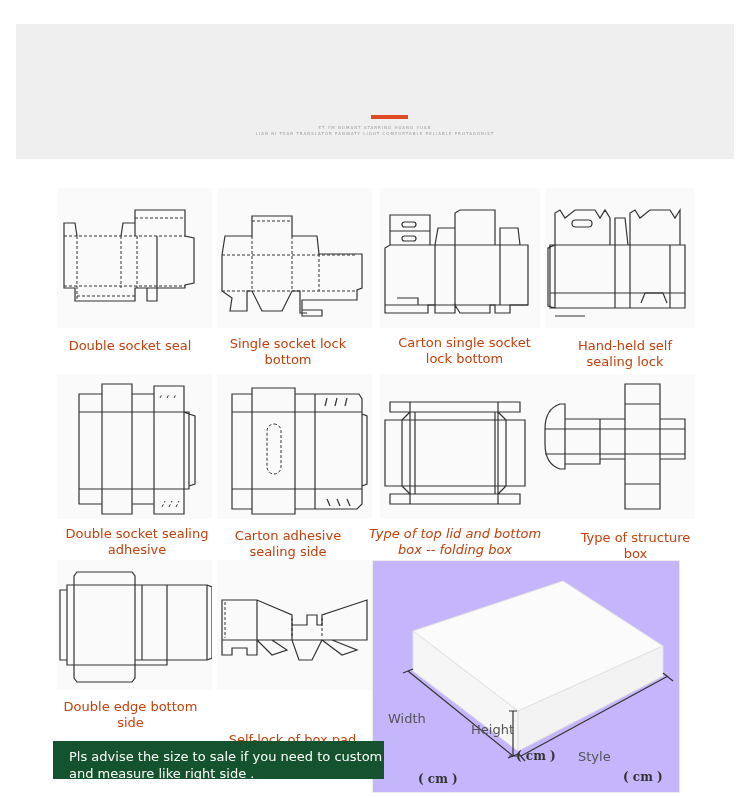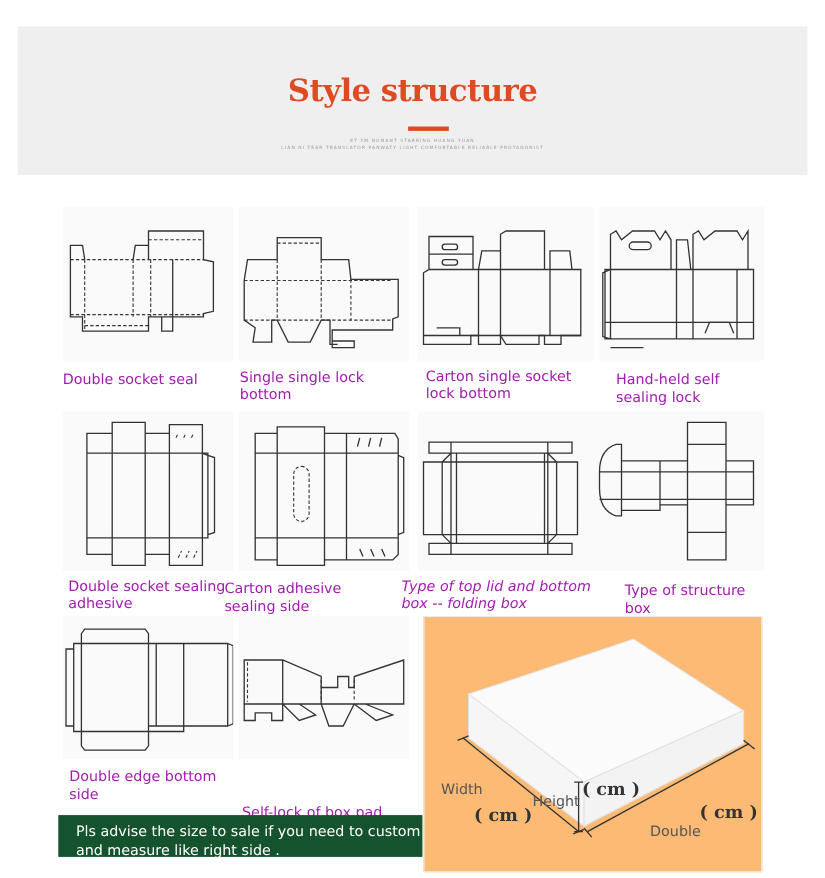--- a/index.html
+++ b/index.html
@@ -23,64 +23,63 @@
     font-family: "DejaVu Sans", sans-serif; font-size: 4px; color: #9a9a9a; letter-spacing: 1px;
   }
   .header .sub1 { top: 101px; }
   .header .sub2 { top: 107px; }
 
   .tile {
     position: absolute; background: #fafafa;
   }
   .tile svg { position: absolute; left: 0; top: 0; }
   .label {
-    position: absolute; font-size: 13px; line-height: 16px; color: #a21caf;
+    position: absolute; text-align: center; font-size: 13px; line-height: 16px; color: #c2410c;
     font-family: "DejaVu Sans", sans-serif;
   }
 
   .dim-panel {
-    position: absolute; left: 385px; top: 560px; width: 308px; height: 233px;
-    border: 1px solid #ececec; background: #fdba74;
+    position: absolute; left: 372px; top: 560px; width: 308px; height: 233px;
+    border: 1px solid #ececec; background: #c4b5fd;
   }
   .dim-panel .t { position: absolute; font-size: 13px; color: #555; }
-  .dim-panel .cm { position: absolute; font-family: "DejaVu Serif", serif; font-weight: bold; font-size: 16px; color: #333; }
+  .dim-panel .cm { position: absolute; font-family: "DejaVu Serif", serif; font-weight: bold; font-size: 12px; color: #333; margin-top: 41px; }
 
   .note {
     position: absolute; left: 53px; top: 741px; width: 331px; height: 38px;
     background: #14532d; color: #fff; font-size: 13px; line-height: 17px;
     padding: 7px 0 0 16px;
   }
   svg .s { stroke: #333; stroke-width: 1.2; fill: none; }
   svg .d { stroke: #333; stroke-width: 1; fill: none; stroke-dasharray: 3 2; }
 </style>
 </head>
 <body>
 
 <div class="header">
-  <div class="title">Style structure</div>
   <div class="accent-bar"></div>
   <div class="sub sub1">ET YM NOMANT STARRING HUANG YUAN</div>
   <div class="sub sub2">LIAN NI TEAR TRANSLATOR PANWATY LIGHT COMFORTABLE RELIABLE PROTAGONIST</div>
 </div>
 
 <div class="tile" style="left:57px;top:188px;width:155px;height:140px;">
   <svg width="155" height="140">
     <path class="s" d="M7,48 V35 H18 L20,48 M7,48 V100 H18 V113 H78 V100 H90 V113 H100 V48 M64,48 L66,35 H78 V48 M78,48 V22 H128 V48 L137,50 V95 L128,97 V100 H78"></path>
     <path class="d" d="M7,48 H128 M7,98 H128 M20,48 V113 M64,48 V100 M80,48 V100 M78,30 H128 M20,108 H78"></path>
   </svg>
 </div>
 <div class="label" style="left:57px;top:338px;width:146px;">Double socket seal</div>
 
 <div class="tile" style="left:217px;top:188px;width:155px;height:140px;">
     <svg width="155" height="140">
     <path class="s" d="M5,67 L8,48 H35 V28 H75 V48 H100 L102,66 H145 V100 L140,102 V112 H85 V122 H105 V128 H85 L85,112 M5,67 V103 L15,110 L13,123 H30 V103 H35 L45,123 H65 L75,103 H83 V125 L90,125"></path>
     <path class="d" d="M5,67 H140 M5,103 H140 M35,48 V103 M75,48 V103 M102,66 V103 M35,33 H75"></path>
   </svg>
   </div>
-<div class="label" style="left:218px;top:336px;width:140px;">Single single lock bottom</div>
+<div class="label" style="left:218px;top:336px;width:140px;">Single socket lock bottom</div>
 
 <div class="tile" style="left:380px;top:188px;width:160px;height:140px;">
     <svg width="160" height="140">
     <path class="s" d="M5,60 L10,57 H148 V117 H130 V125 H115 V117 H110 V125 H80 L75,117 V125 H55 V117 H48 V125 H5 V117 Z M10,57 V27 H50 V57 M10,43 H50 M55,57 L58,40 H75 V57 M75,57 V25 L80,22 H115 V57 M120,57 V40 H138 L140,57"></path>
     <path class="s" d="M5,117 H148 M55,57 V117 M75,57 V117 M120,57 V117 M17,110 H38 V117"></path>
     <rect class="s" x="22" y="34" width="14" height="5" rx="2.5"></rect>
     <rect class="s" x="22" y="48" width="14" height="5" rx="2.5"></rect>
   </svg>
   </div>
 <div class="label" style="left:387px;top:335px;width:155px;">Carton single socket lock bottom</div>
@@ -102,21 +101,21 @@
   </div>
 <div class="label" style="left:62px;top:526px;width:150px;">Double socket sealing adhesive</div>
 
 <div class="tile" style="left:217px;top:374px;width:155px;height:145px;">
     <svg width="155" height="145">
     <path class="s" d="M15,38 H145 V115 H15 Z M15,38 V20 H35 V38 M35,38 V14 H78 V38 M78,38 V20 H98 V38 M98,38 V20 H142 L145,25 V38 M15,115 V135 H35 V115 M35,115 V140 H78 V115 M78,115 V135 H98 V115 M98,115 V135 H140 L145,130 V115 M35,38 V115 M78,38 V115 M98,38 V115 M145,40 L150,42 V110 L145,112"></path>
     <rect class="d" x="50" y="50" width="14" height="50" rx="7"></rect>
     <path class="s" d="M108,32 L110,24 M118,32 L120,24 M128,32 L130,24 M110,125 L113,132 M120,125 L123,132 M130,125 L133,132"></path>
   </svg>
   </div>
-<div class="label" style="left:204px;top:528px;width:120px;">Carton adhesive sealing side</div>
+<div class="label" style="left:228px;top:528px;width:120px;">Carton adhesive sealing side</div>
 
 <div class="tile" style="left:380px;top:374px;width:160px;height:145px;">
     <svg width="160" height="145">
     <path class="s" d="M30,28 H118 V130 H30 Z M10,28 H140 V38 H10 Z M10,120 H140 V130 H10 Z M5,46 H145 V112 H5 Z M35,38 H115 V120 H35 Z M30,38 L22,46 M118,38 L126,46 M30,120 L22,112 M118,120 L126,112 M22,46 V112 M126,46 V112"></path>
   </svg>
   </div>
 <div class="label" style="left:365px;top:526px;width:180px;font-style:italic;">Type of top lid and bottom box -- folding box</div>
 
 <div class="tile" style="left:540px;top:374px;width:155px;height:145px;">
     <svg width="155" height="145">
@@ -149,16 +148,16 @@
     <path d="M30,112 L40,108 M135,197 L145,193" stroke="#333" stroke-width="1.2"></path>
     <path d="M148,195 L295,115" stroke="#333" stroke-width="1.2" fill="none"></path>
     <path d="M290,112 L300,120 M145,192 L152,200" stroke="#333" stroke-width="1.2"></path>
     <path d="M140,150 V195 M136,150 H144 M136,195 H144" stroke="#333" stroke-width="1.2"></path>
   </svg>
   <span class="t" style="left:15px;top:150px;">Width</span>
   <span class="cm" style="left:45px;top:170px;">( cm )</span>
   <span class="t" style="left:98px;top:146px;margin-top:15px;">Height</span>
   <span class="cm" style="left:143px;top:147px;">( cm )</span>
   <span class="cm" style="left:250px;top:168px;">( cm )</span>
-  <span class="t" style="left:205px;top:188px;">Double</span>
+  <span class="t" style="left:205px;top:188px;">Style</span>
 </div>
 
 <div class="note">Pls advise the size to sale if you need to custom and measure like right side .</div>
 
 </body></html>

